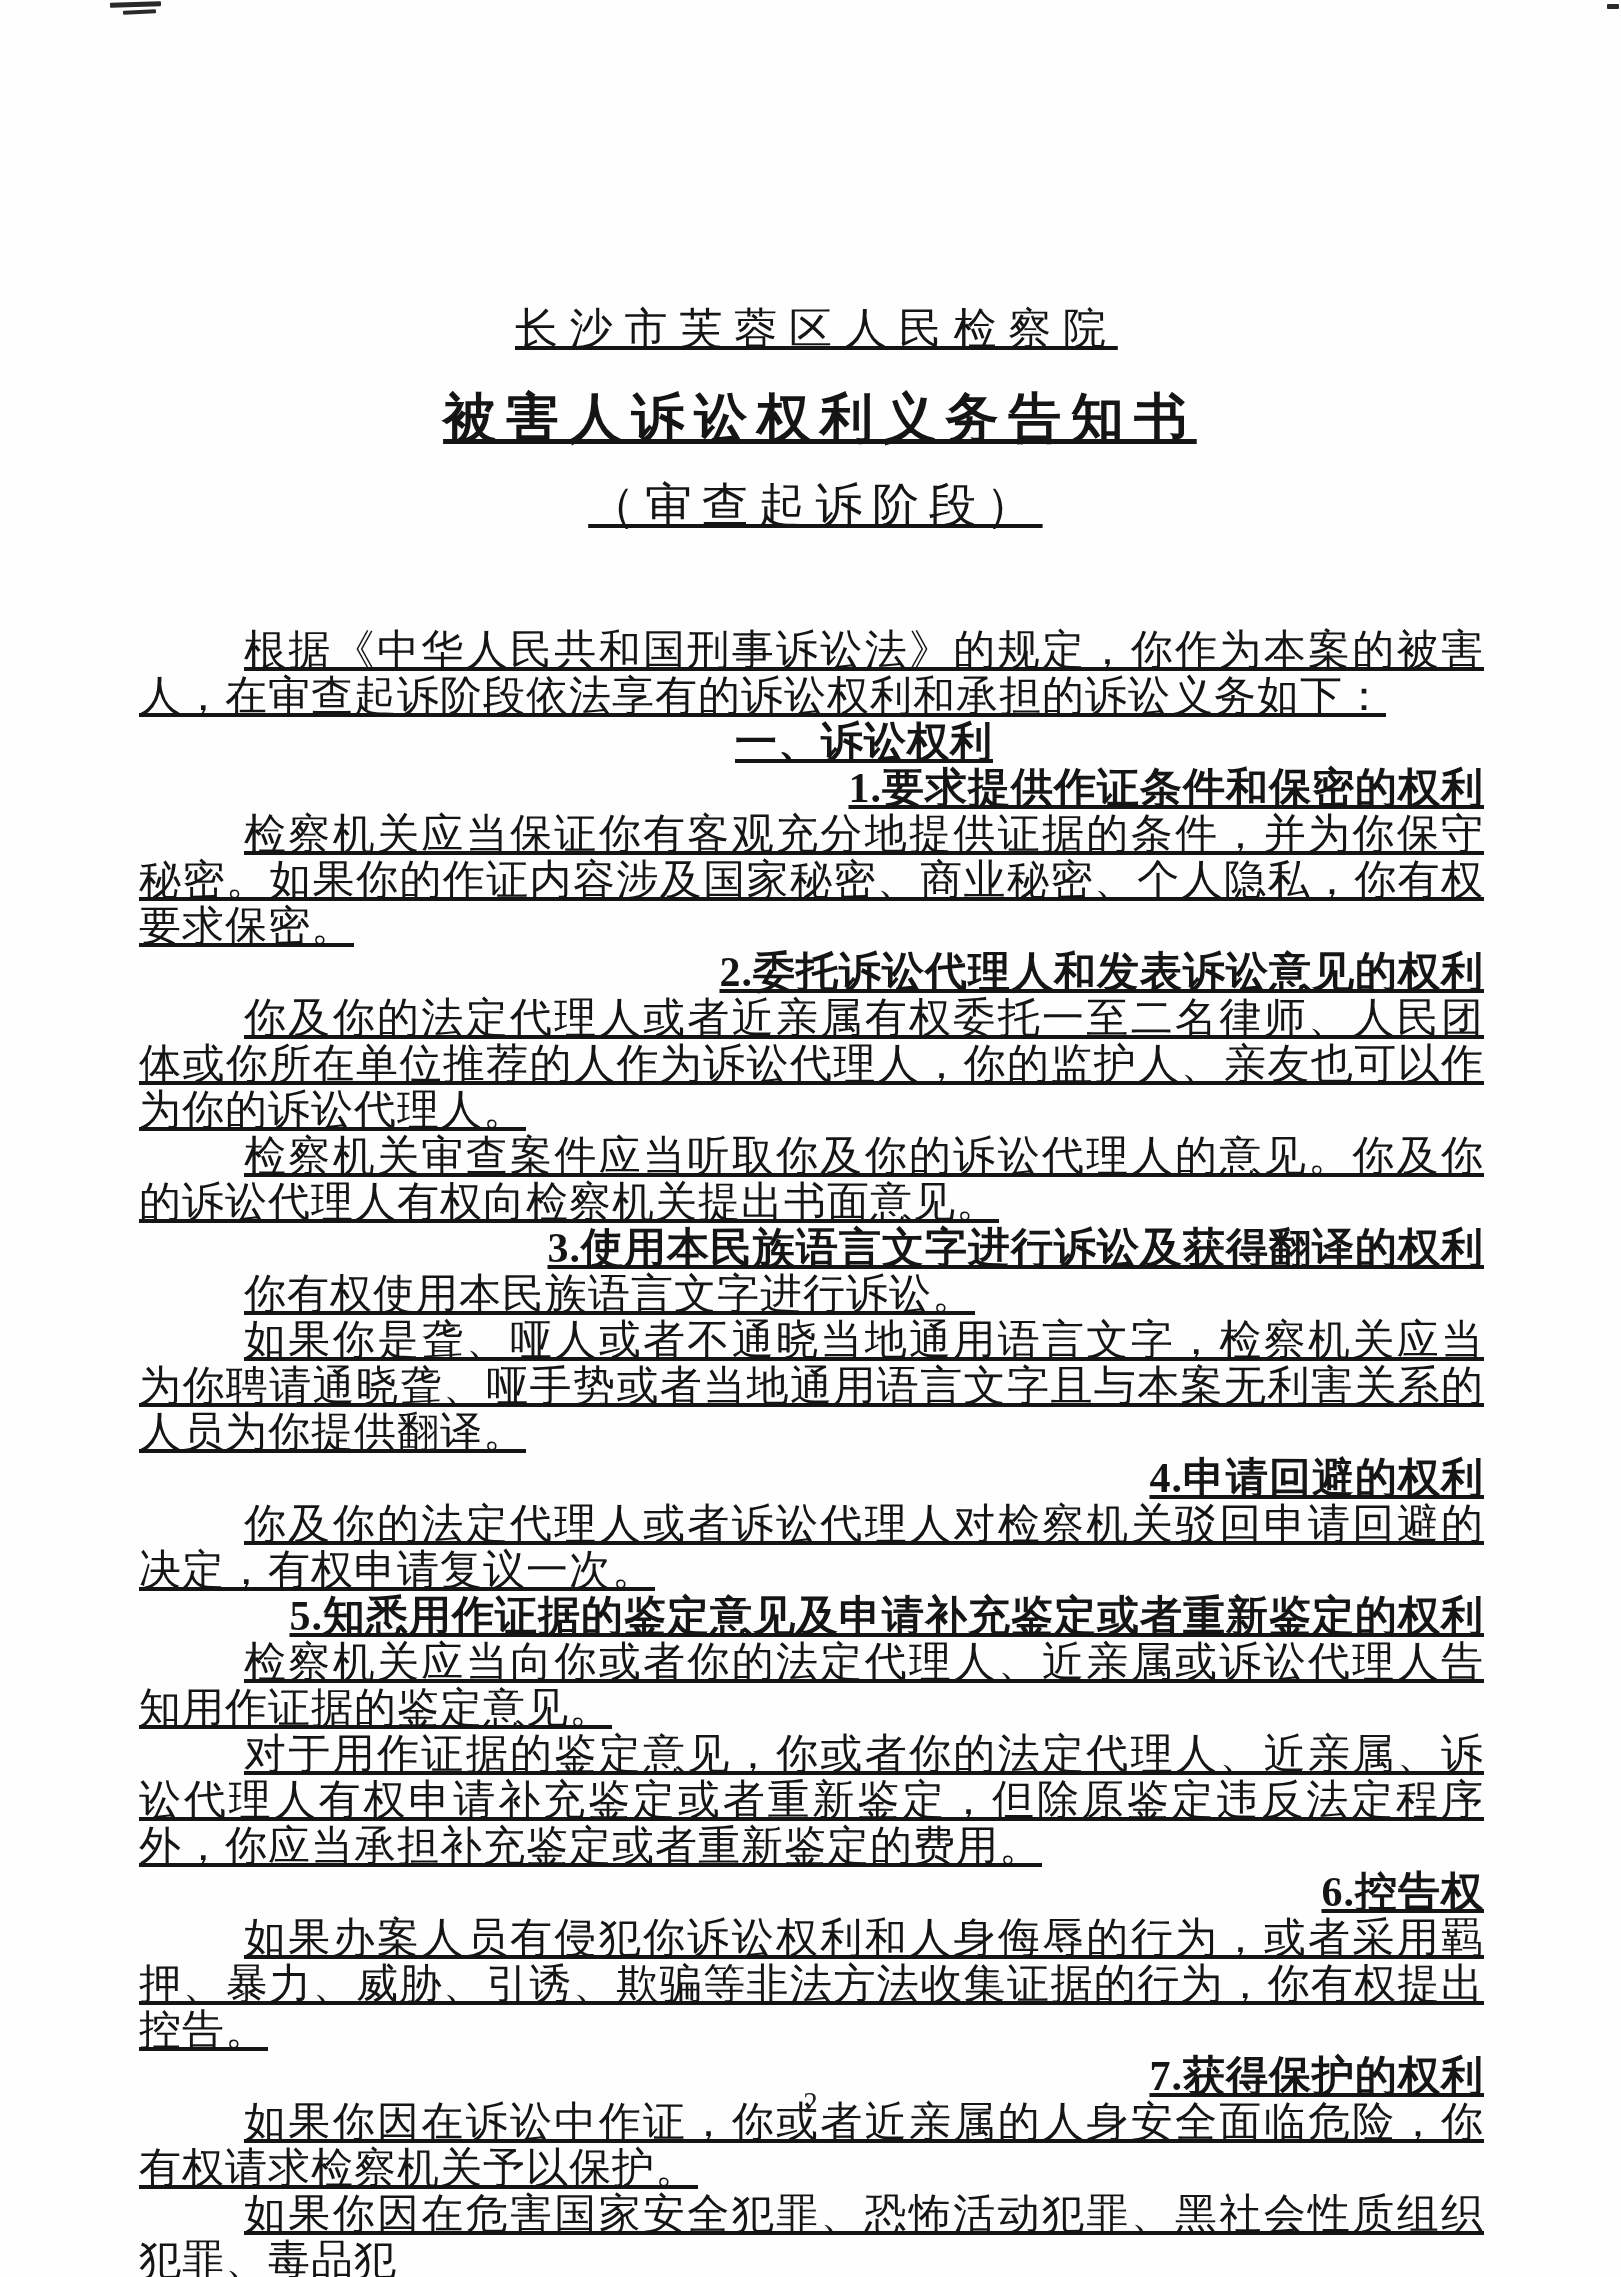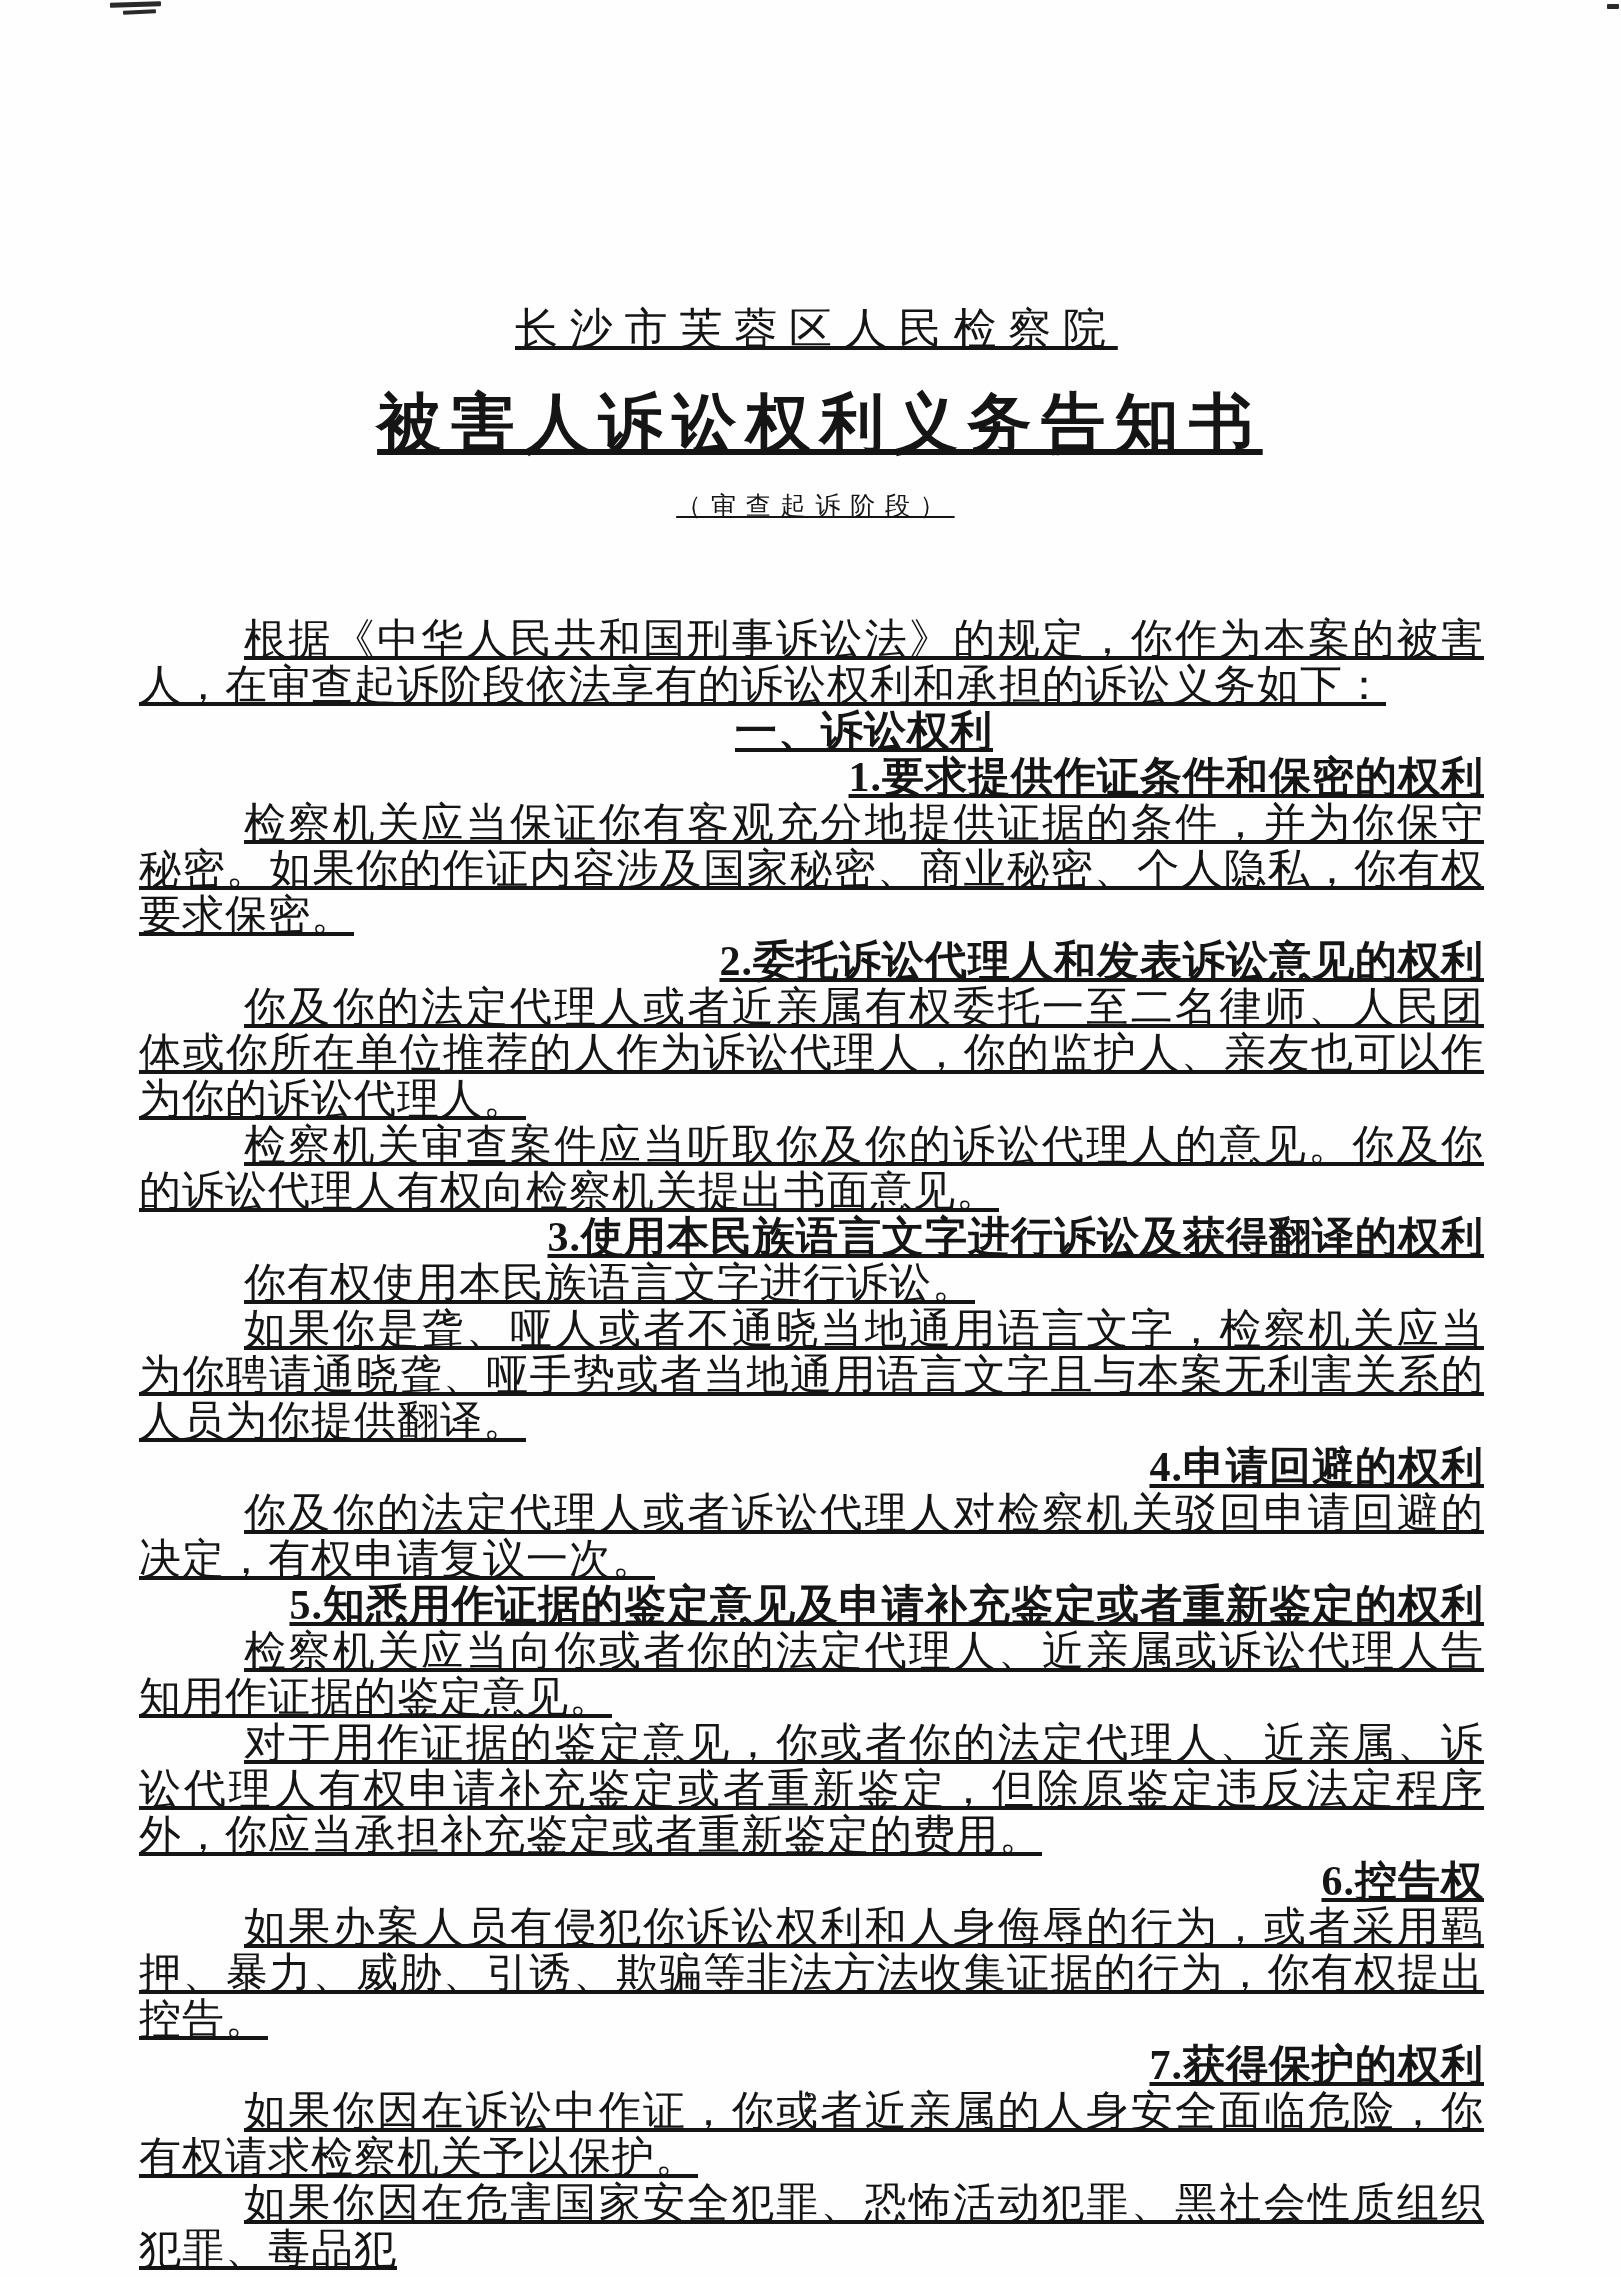--- a/index.html
+++ b/index.html
@@ -23,30 +23,30 @@
     text-align: center;
     font-size: 43px;
     font-weight: normal;
     letter-spacing: 11.8px;
     line-height: 1;
     text-indent: 11.8px;
   }
   .doc-title {
     margin: 42px 0 0 9px;
     text-align: center;
-    font-size: 64px;
+    font-size: 53px;
     font-weight: bold;
     letter-spacing: 9.8px;
     line-height: 1;
     text-indent: 9.8px;
   }
   .doc-subtitle {
     margin: 37px 0 0 0;
     text-align: center;
-    font-size: 25px;
+    font-size: 47px;
     letter-spacing: 9.8px;
     line-height: 1;
     text-indent: 9.8px;
   }
   .body-text {
     margin: 98px 137px 0 139px;
     font-size: 42px;
     line-height: 46px;
     letter-spacing: 1px;
   }

